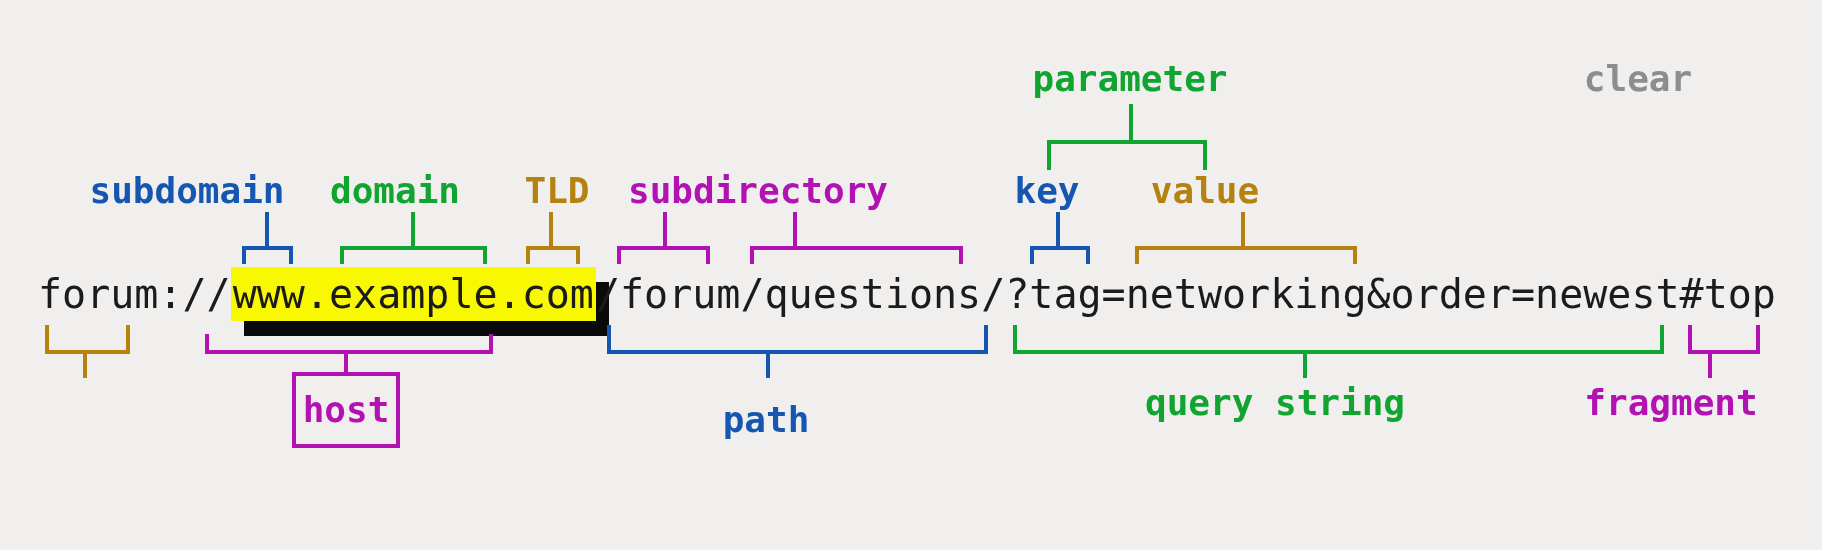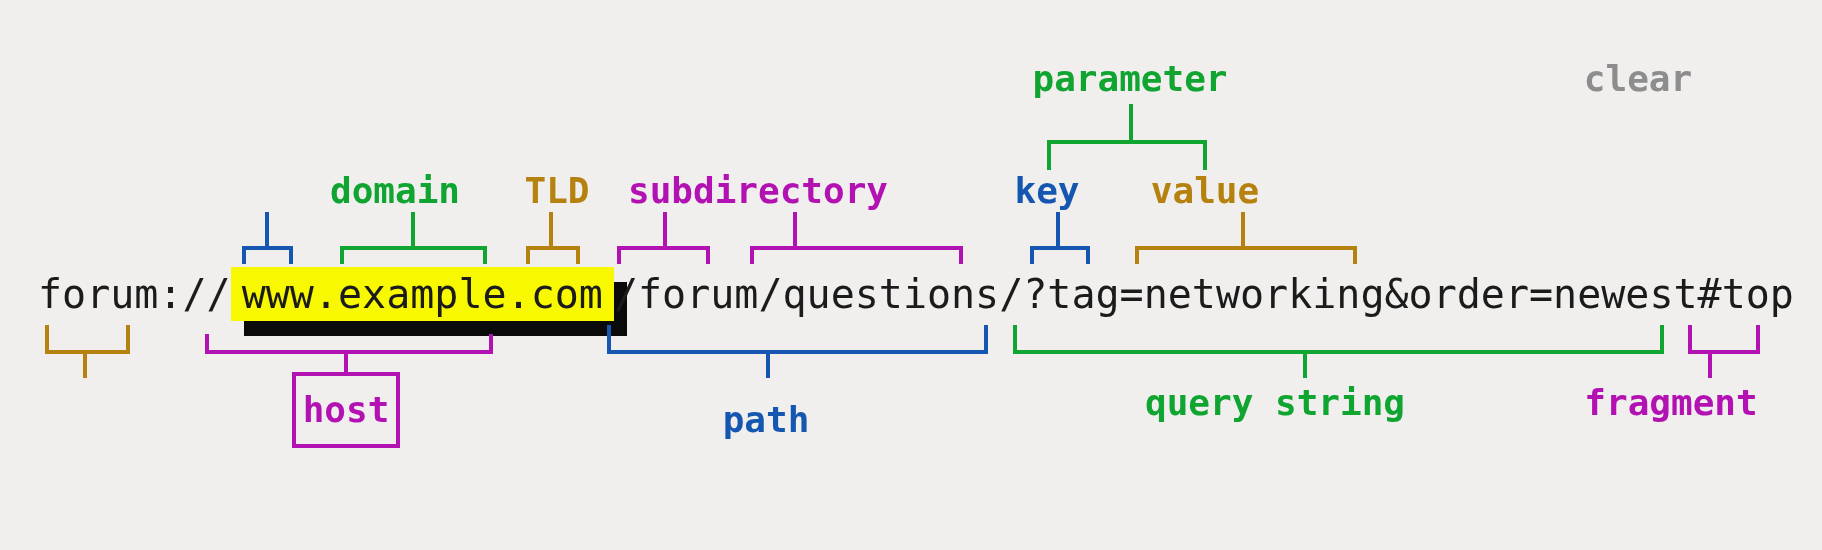--- a/index.html
+++ b/index.html
@@ -24,21 +24,21 @@
   .c-gold{color:var(--gold);}  .c-magenta{color:var(--magenta);}
   .c-gray{color:var(--gray);}
   
   .url{
     position:absolute; left:38px; top:266px; height:56px; line-height:56px;
     font-size:40px; color:var(--text); white-space:pre;
   }
   .url .hl{
     background:var(--yellow);
     box-shadow:13px 15px 0 var(--shadow);
-    padding:4px 11px;
+    padding:4px 2px;
   }
   
   .ob{ 
     position:absolute; top:246px; height:18px; box-sizing:border-box;
     border-style:solid; border-width:4px 4px 0 4px;
   }
   .ub{ 
     position:absolute; top:325px; height:29px; box-sizing:border-box;
     border-style:solid; border-width:0 4px 4px 4px;
   }
@@ -66,20 +66,21 @@
 <body>
 
 <div class="canvas">
 
   <div class="lbl row-top c-green" style="left:1130px;">parameter</div>
   <div class="lbl row-top c-gray clear" style="left:1638px;">clear</div>
 
   <div class="stem bg-green" style="left:1129px; top:104px; height:36px;"></div>
   <div class="pb"></div>
 
+  <div class="lbl row-mid c-blue" style="left:187px;">subdomain</div>
   <div class="lbl row-mid c-green" style="left:387px;margin-left:8px;">domain</div>
   <div class="lbl row-mid c-gold" style="left:557px;">TLD</div>
   <div class="lbl row-mid c-magenta" style="left:758px;">subdirectory</div>
   <div class="lbl row-mid c-blue" style="left:1047px;">key</div>
   <div class="lbl row-mid c-gold" style="left:1205px;">value</div>
 
   <div class="stem stem-up bg-blue" style="left:265px;"></div>
   <div class="stem stem-up bg-green" style="left:411px;"></div>
   <div class="stem stem-up bg-gold" style="left:549px;"></div>
   <div class="stem stem-up bg-magenta" style="left:663px;"></div>

